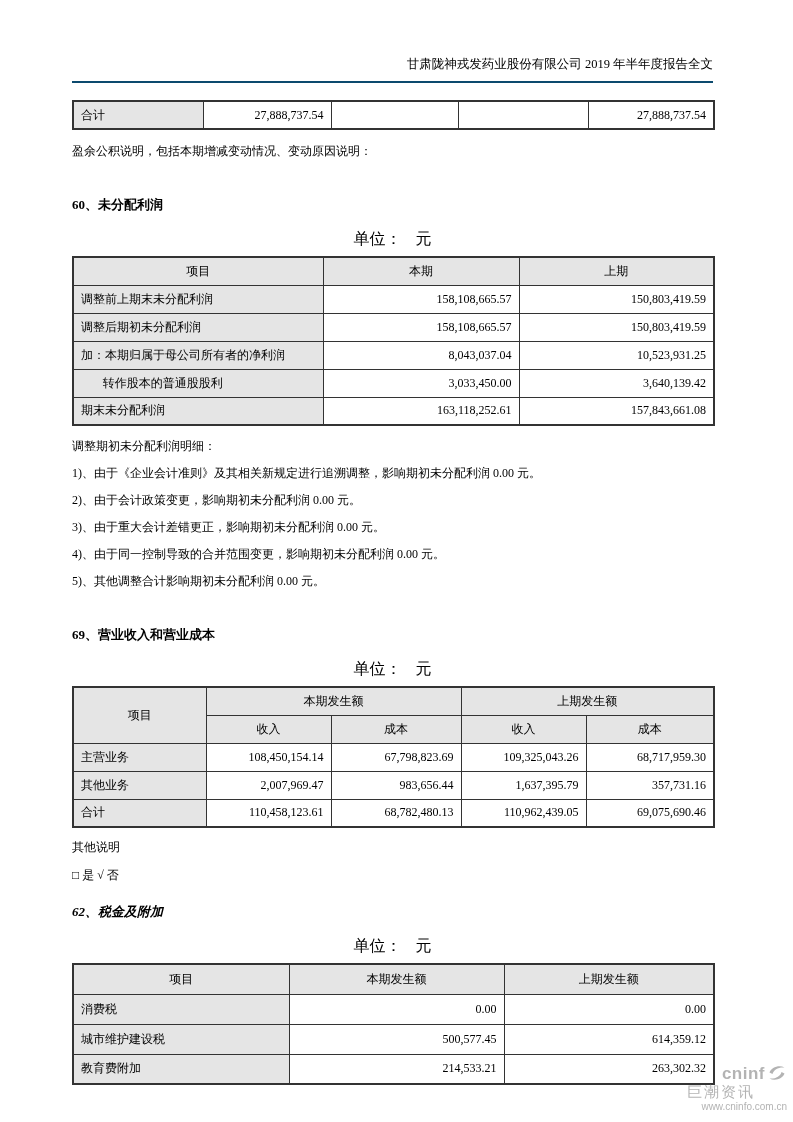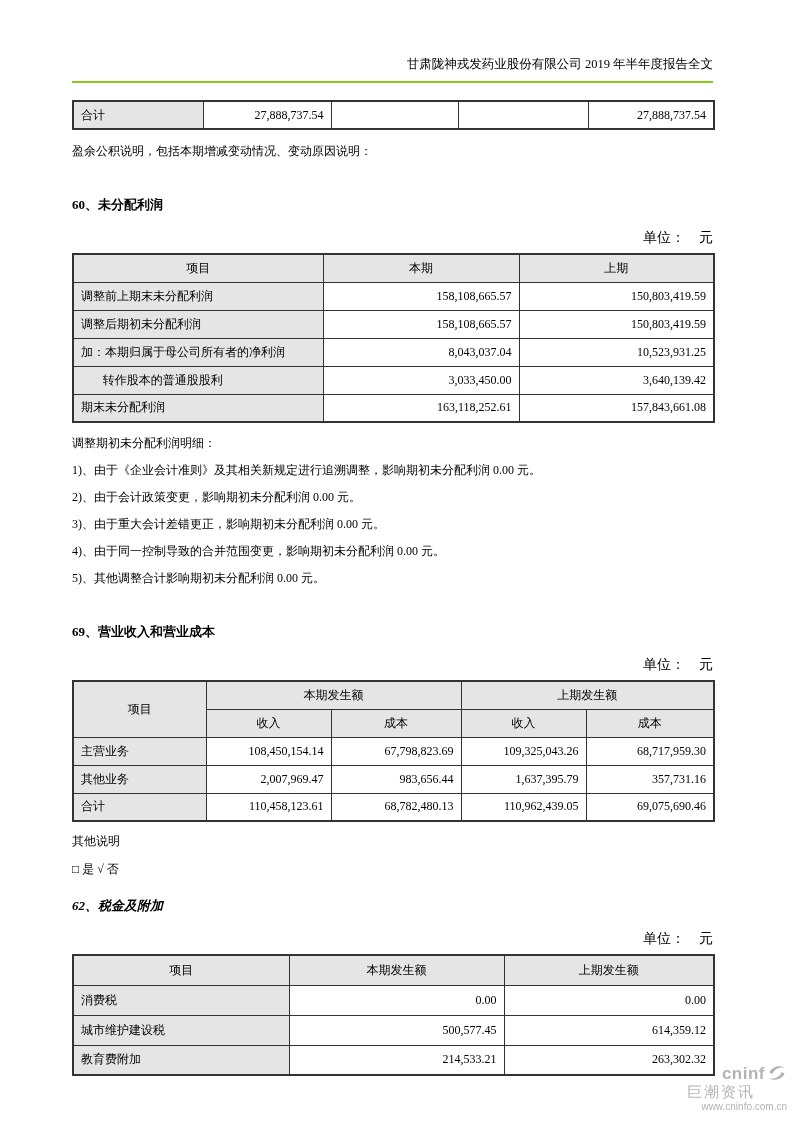--- a/index.html
+++ b/index.html
@@ -12,21 +12,21 @@
     color:#000;
     overflow:hidden;
   }
   .content { position:absolute; left:72px; top:0; width:641px; }
 
   .doc-header {
     text-align:right;
     font-size:12.5px;
     padding-top:56px;
     padding-bottom:8px;
-    border-bottom:2px solid #84cc16;
+    border-bottom:2px solid #0c4a6e;
   }
 
   table.t {
     border-collapse:collapse;
     table-layout:fixed;
     width:641px;
     border:2px solid #333;
   }
   table.t td {
     border:1px solid #333;
@@ -38,21 +38,21 @@
     white-space:nowrap;
   }
   table.t62 td { height:30px; }
   .gray  { background:#e5e5e5; }
   .num   { text-align:right; }
   .center{ text-align:center; }
   .indent{ padding-left:2.4em !important; }
 
   .plain-note { font-size:12px; margin-top:13px; }
   .sec-title  { font-size:13px; font-weight:bold; margin-top:36px; }
-  .unit-line  { font-size:14px; text-align:right; margin-top:15px; }
+  .unit-line  { font-size:16px; text-align:center; margin-top:15px; }
   .unit-line .u-val { display:inline-block; margin-left:14px; }
   .tbl-wrap   { margin-top:6px; }
   .note-line  { font-size:12px; line-height:17px; margin-top:10px; }
   .q-line     { font-size:12px; line-height:17px; margin-top:11px; }
 
   .cninfo-logo {
     position:absolute; right:6px; bottom:10px;
     text-align:right; color:#b3b3b3; line-height:1.15;
     font-family:"Liberation Sans","DejaVu Sans",sans-serif;
   }

